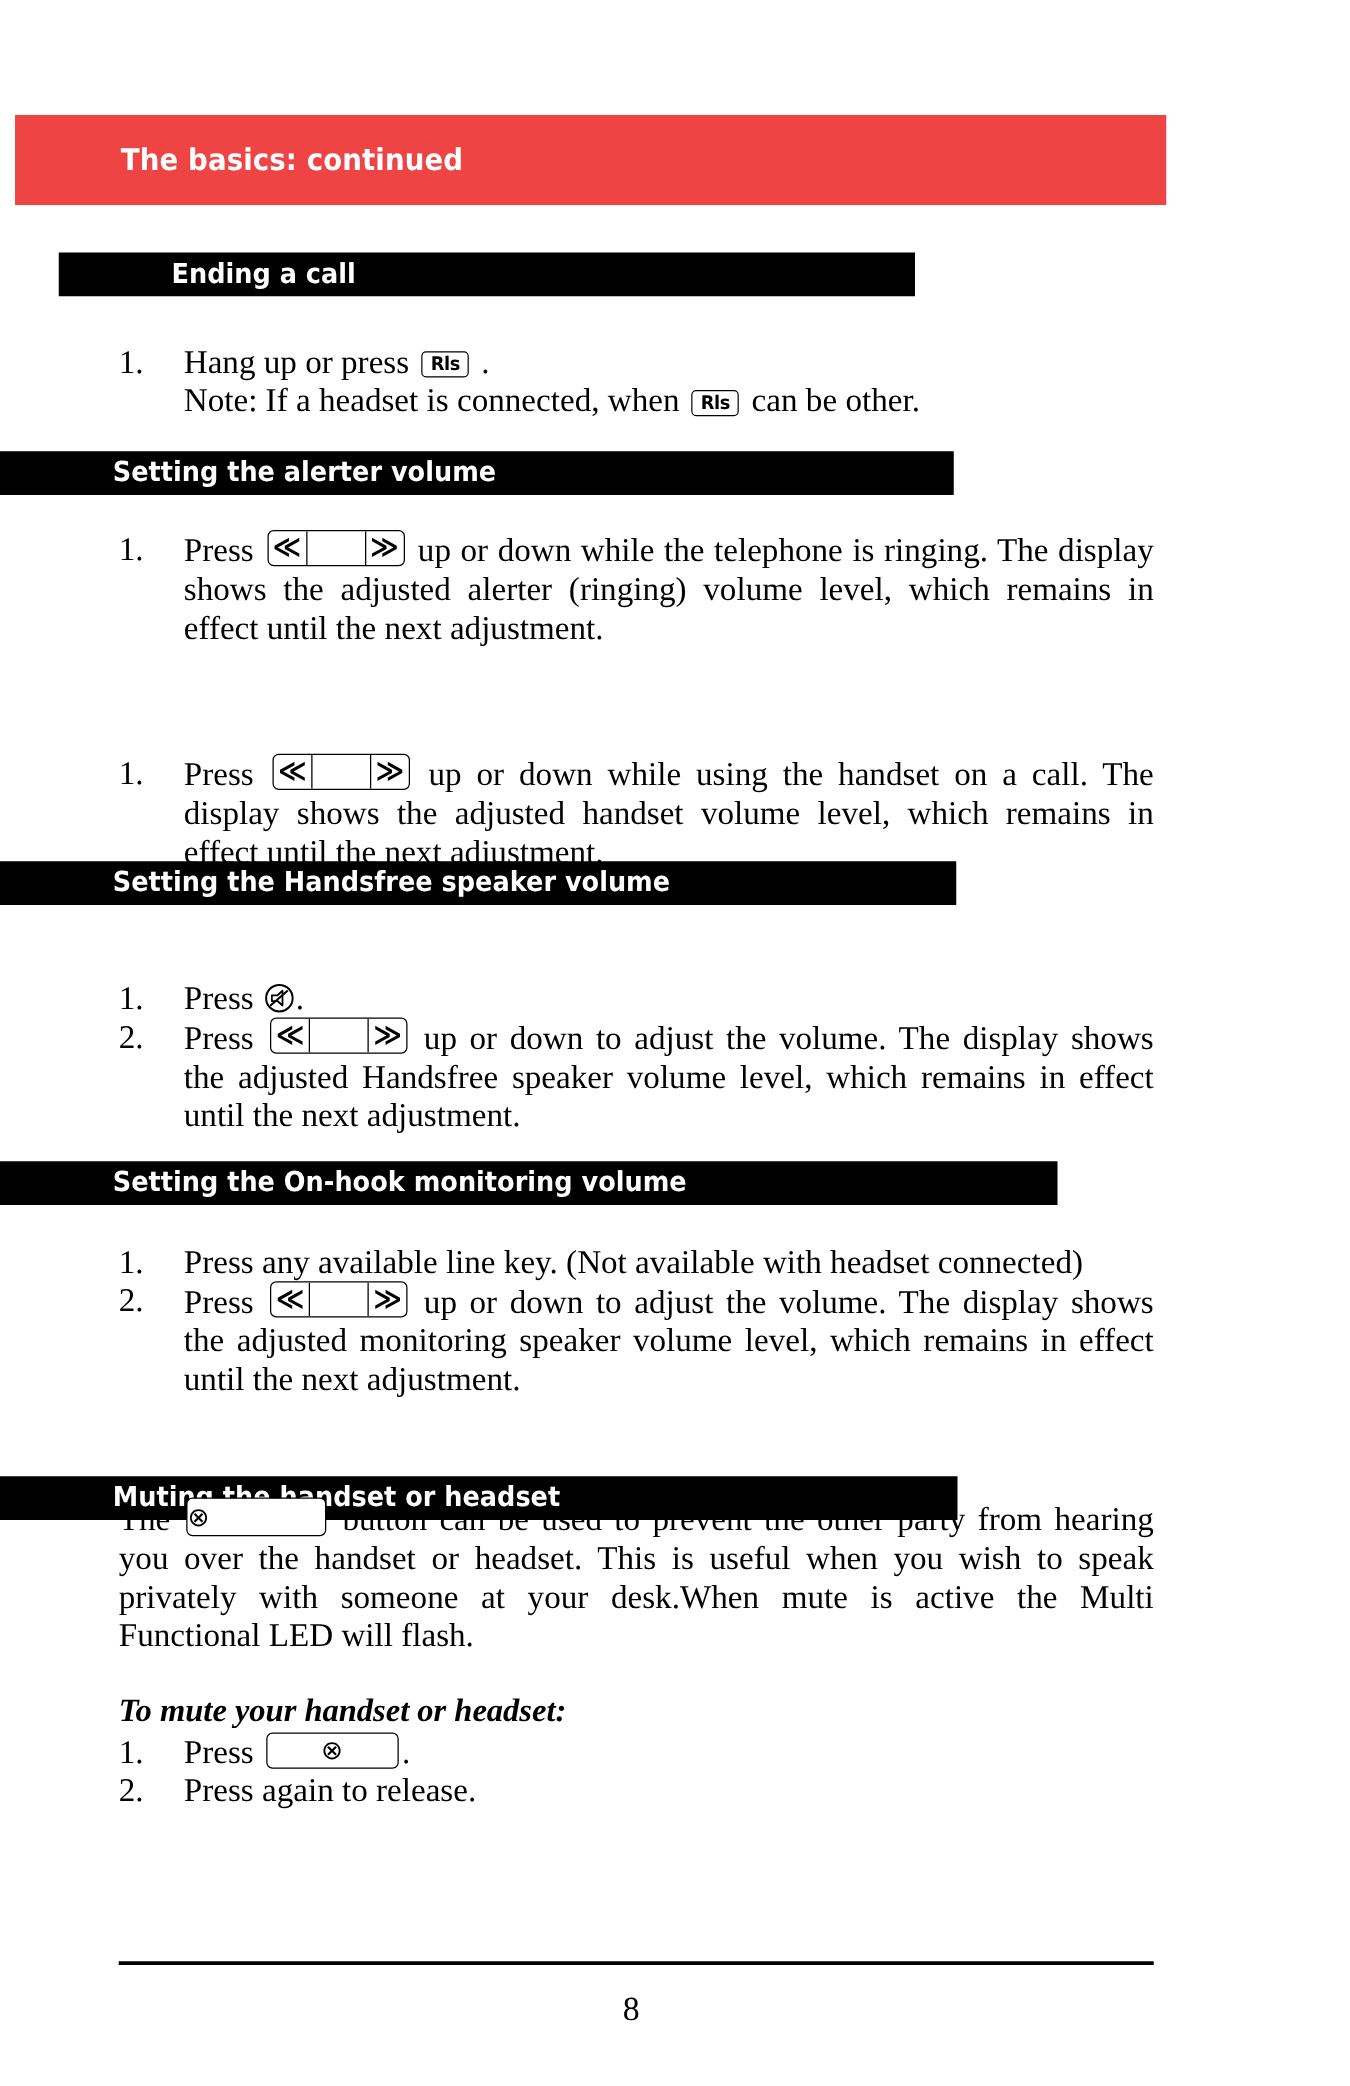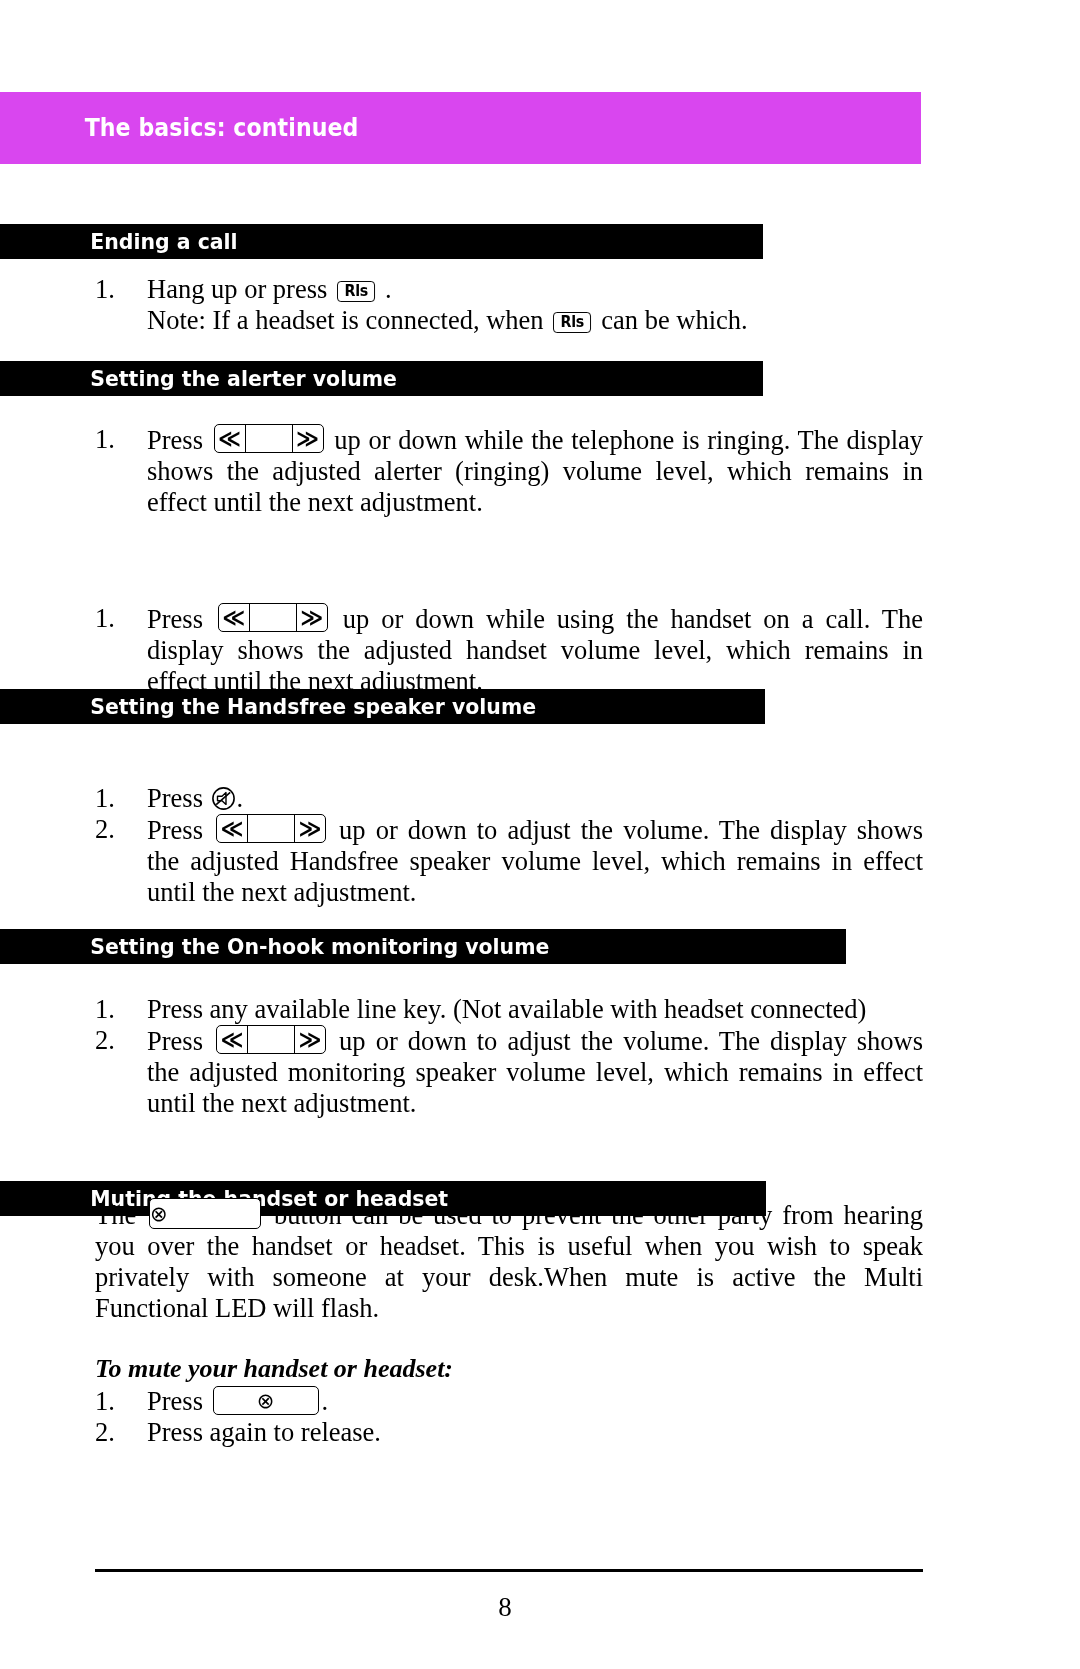--- a/index.html
+++ b/index.html
@@ -19,25 +19,25 @@
   .page {
     position: absolute;
     left: 0; top: 0;
     width: 1080px;
     height: 1669px;
   }
 
   
   .chapter-bar {
     position: absolute;
-    left: 0;
+    left: 12px;
     top: 92px;
     width: 921px;
     height: 72px;
-    background: #d946ef;
+    background: #ef4444;
     display: flex;
     align-items: center;
   }
   .chapter-bar .bar-text {
     color: #ffffff;
     font-family: "DejaVu Sans", "Liberation Sans", sans-serif;
     font-weight: bold;
     font-size: 24px;
     letter-spacing: 0.1px;
     padding-left: 92px;
@@ -205,32 +205,32 @@
 </style>
 </head>
 <body>
 
 <div class="page">
 
   <div class="chapter-bar">
     <span class="bar-text">The basics: continued</span>
   </div>
 
-  <div class="section-bar" style="top:224px; width:763px;">
+  <div class="section-bar" style="top:202px; width:685px;margin-left:47px;">
     <span class="bar-text">Ending a call</span>
   </div>
 
   <div class="block" style="left:95px; top:274px; width:830px;">
     <div class="numbered" style="position:relative;">
       <span class="num">1.</span>
       <span class="txt">
         <span>Hang up or press </span><span class="key-rls">Rls</span><span> .</span>
       </span>
       <span class="hang-note">
-        <span>Note: If a headset is connected, when </span><span class="key-rls">Rls</span><span> can be which.</span>
+        <span>Note: If a headset is connected, when </span><span class="key-rls">Rls</span><span> can be other.</span>
       </span>
     </div>
   </div>
 
   <div class="section-bar" style="top:361px; width:763px;">
     <span class="bar-text">Setting the alerter volume</span>
   </div>
 
   <div class="block" style="left:95px; top:424px; width:828px;">
     <div class="numbered justify" style="position:relative;">

